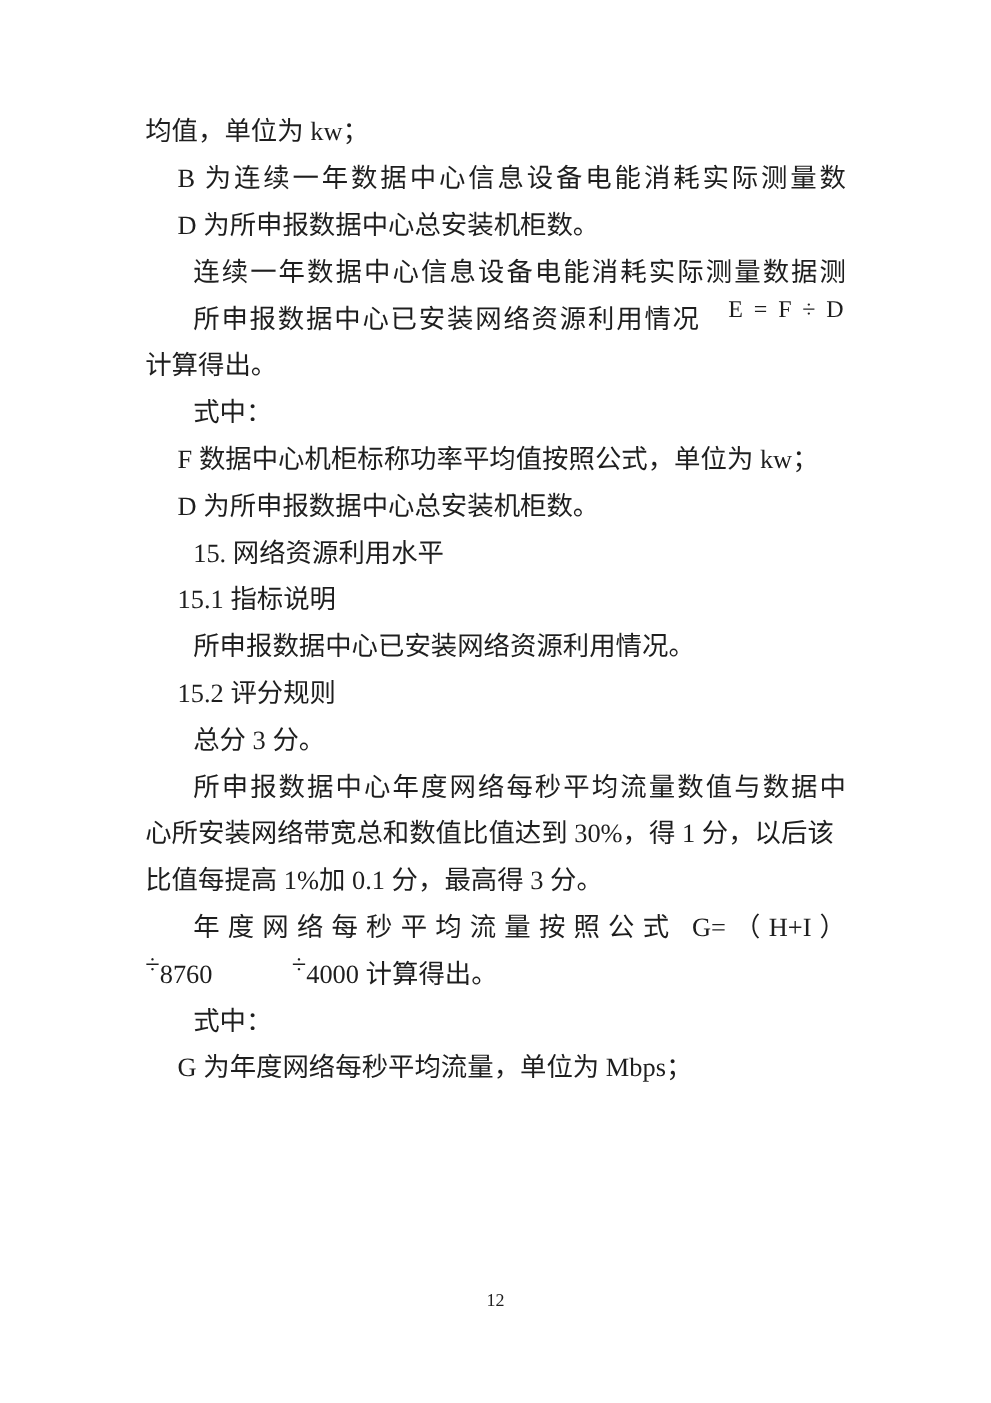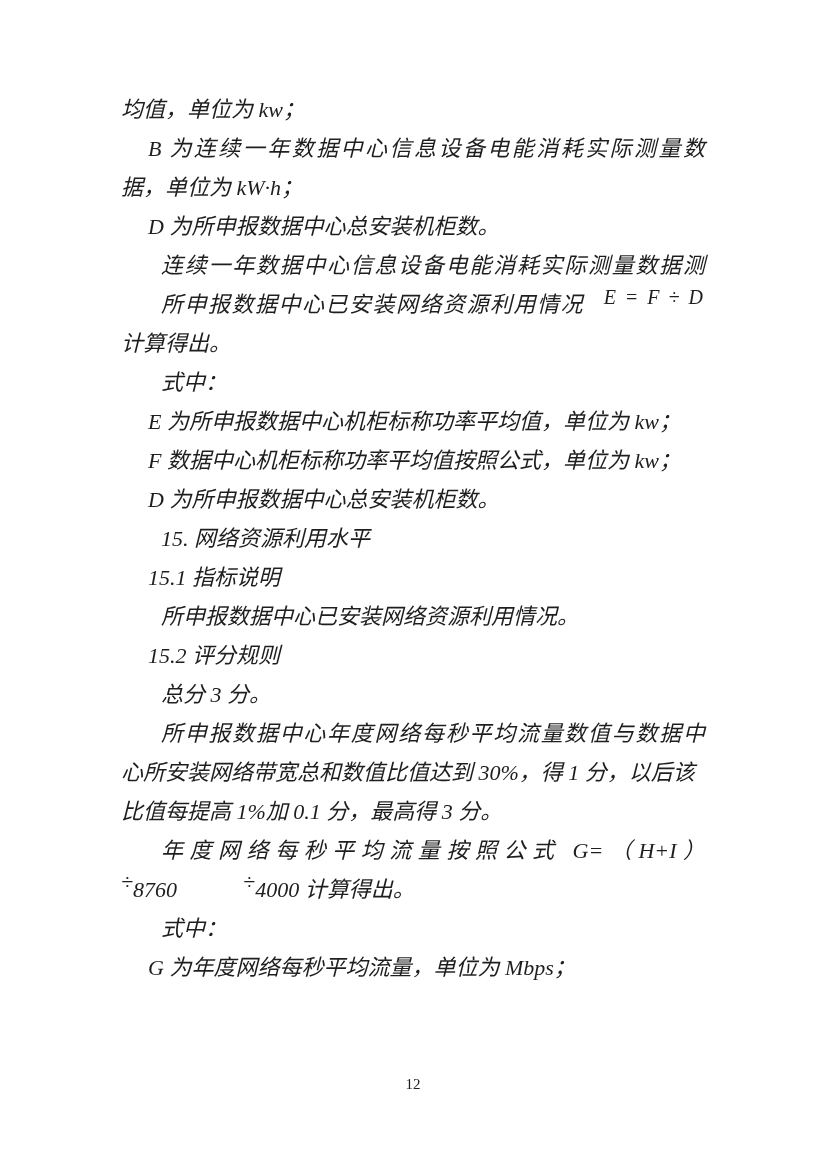--- a/index.html
+++ b/index.html
@@ -25,21 +25,20 @@
     left: 121px;
     top: 90px;
     width: 584px;
   }
   .line {
     font-size: 22px;
     line-height: 39px;
     height: 39px;
     white-space: nowrap;
     text-align: left;
-    font-style: italic;
   }
   
   .line.j {
     white-space: normal;
     text-align: justify;
     text-align-last: justify;
     text-justify: inter-ideograph;
   }
   
   .ind  { text-indent: 40px; }
@@ -78,32 +77,30 @@
   }
 </style>
 </head>
 <body>
 
 <div class="page">
   <div class="content">
 
     <div class="line">均值，单位为 kw；</div>
     <div class="line indb j">B 为连续一年数据中心信息设备电能消耗实际测量数</div>
-    <div class="line">据，单位为 kW·h；</div>
     <div class="line indb">D 为所申报数据中心总安装机柜数。</div>
     <div class="line ind j">连续一年数据中心信息设备电能消耗实际测量数据测</div>
 
     <div class="line ind frel">
       <span class="main-text">所申报数据中心已安装网络资源利用情况</span>
       <span class="formula">E = F ÷ D</span>
     </div>
 
     <div class="line">计算得出。</div>
     <div class="line ind">式中：</div>
-    <div class="line indb">E 为所申报数据中心机柜标称功率平均值，单位为 kw；</div>
     <div class="line indb">F 数据中心机柜标称功率平均值按照公式，单位为 kw；</div>
     <div class="line indb">D 为所申报数据中心总安装机柜数。</div>
     <div class="line ind">15. 网络资源利用水平</div>
     <div class="line indb">15.1 指标说明</div>
     <div class="line ind">所申报数据中心已安装网络资源利用情况。</div>
     <div class="line indb">15.2 评分规则</div>
     <div class="line ind">总分 3 分。</div>
     <div class="line ind j">所申报数据中心年度网络每秒平均流量数值与数据中</div>
     <div class="line">心所安装网络带宽总和数值比值达到 30%，得 1 分，以后该</div>
     <div class="line">比值每提高 1%加 0.1 分，最高得 3 分。</div>

